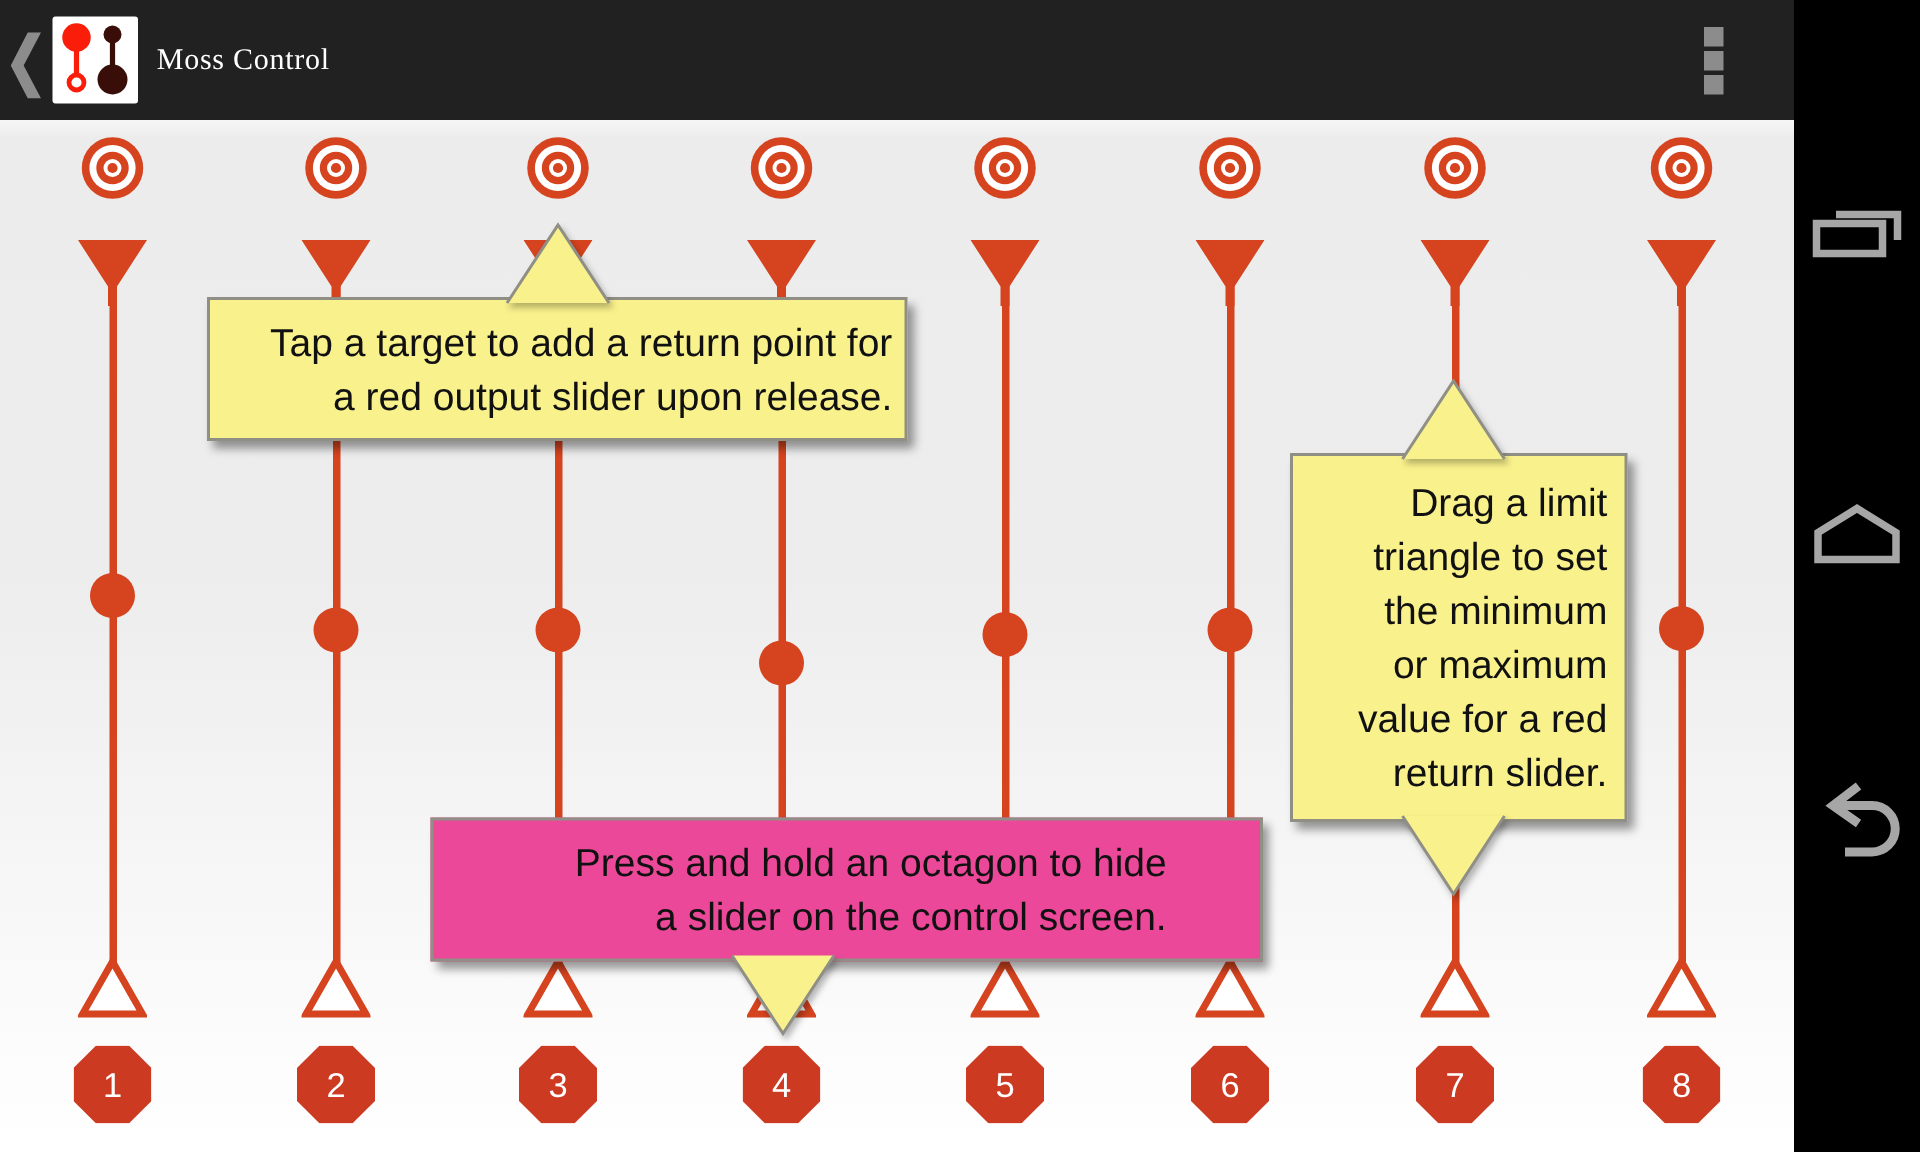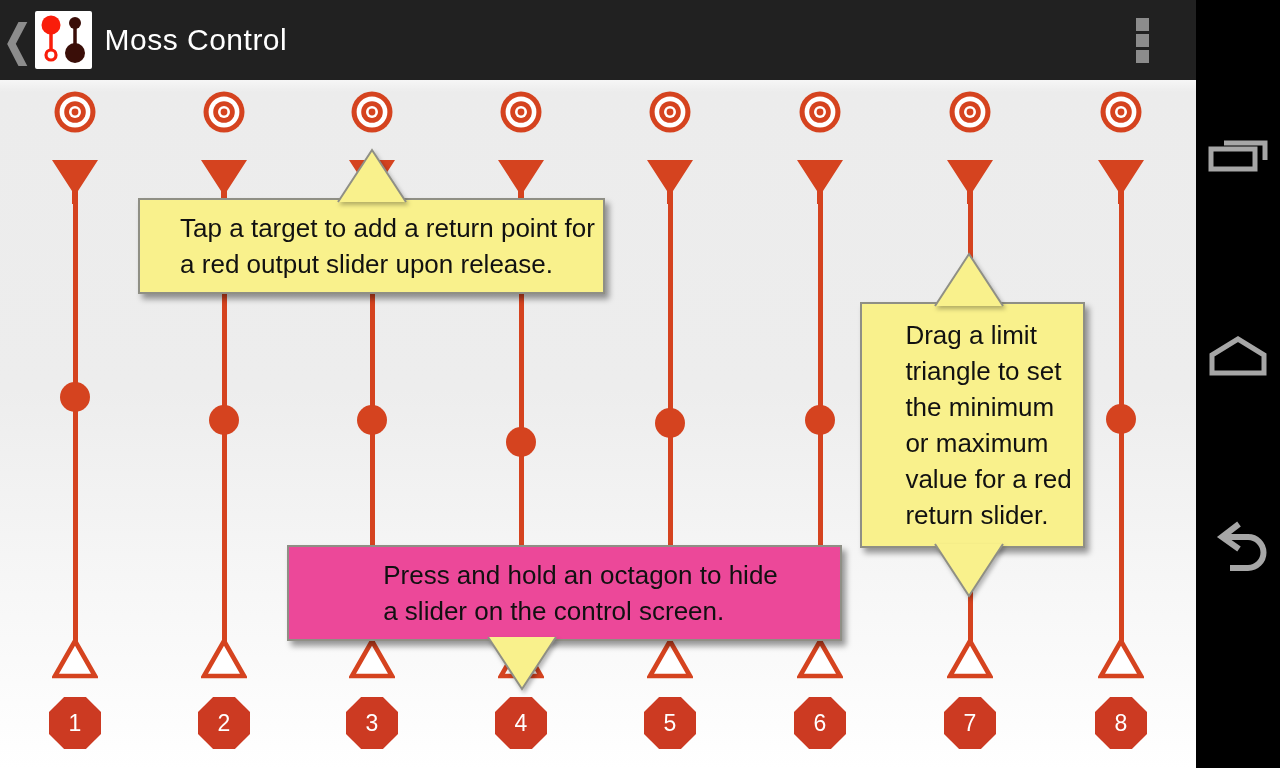--- a/index.html
+++ b/index.html
@@ -7,22 +7,22 @@
        font-family:"Liberation Sans", sans-serif;}
   .screen{position:absolute;inset:0;}
 
   
   .action-bar{position:absolute;left:0;top:0;width:1196px;height:80px;
     background:#212121;display:flex;align-items:center;z-index:10;}
   .back-chevron{color:#8c8c8c;font-size:34px;margin-left:3px;
     transform:scaleY(1.25);font-weight:bold;cursor:pointer;}
   .app-icon{width:57px;height:58px;background:#fff;border-radius:2px;
     margin-left:3px;display:flex;align-items:center;justify-content:center;}
-  .app-title{color:#ffffff;font-size:30px;font-weight:400;margin:0 0 0 13px;
-    letter-spacing:.5px;}
+  .app-title{color:#ffffff;font-size:20px;font-weight:400;margin:0 0 0 13px;
+    letter-spacing:.5px;font-family:Liberation Serif, serif;}
   .overflow-btn{position:absolute;left:1120px;top:6px;width:44px;height:68px;
     display:flex;flex-direction:column;align-items:center;justify-content:center;
     gap:3px;cursor:pointer;}
   .overflow-btn i{display:block;width:13px;height:13px;background:#8c8c8c;}
 
   
   .content-bg{position:absolute;left:0;top:80px;width:1196px;height:688px;
     background:linear-gradient(180deg,#f6f6f6 0px,#ececec 12px,#ededed 45%,
       #f8f8f8 78%,#ffffff 100%);}
 
@@ -36,21 +36,21 @@
     border-radius:50%;cursor:pointer;}
   .slider .tri-min{position:absolute;left:14px;top:637px;cursor:pointer;}
   .slider .octagon{position:absolute;left:11px;top:697px;width:52px;height:52px;
     display:flex;align-items:center;justify-content:center;cursor:pointer;
     clip-path:polygon(29% 0,71% 0,100% 29%,100% 71%,71% 100%,29% 100%,0 71%,0 29%);}
   .slider .octagon span{color:#fff;font-size:23px;}
 
   
   .tooltips-layer{position:absolute;inset:0;z-index:5;}
   .tooltip-box{position:absolute;display:flex;align-items:center;justify-content:center;
-    text-align:left;white-space:pre-line;color:#111;font-size:26px;line-height:36px;
+    text-align:right;white-space:pre-line;color:#111;font-size:26px;line-height:36px;
     box-shadow:4px 5px 6px rgba(0,0,0,.40);box-sizing:border-box;padding-left:32px;}
   .tooltip-tail{position:absolute;filter:drop-shadow(2px 3px 2px rgba(0,0,0,.28));}
 
   
   .nav-bar{position:absolute;right:0;top:0;width:84px;height:768px;background:#000;
     z-index:10;}
   .nav-btn{position:absolute;left:0;width:84px;display:flex;justify-content:center;
     cursor:pointer;}
   .nav-recents{top:136px;height:40px;}
   .nav-home{top:334px;height:46px;}

